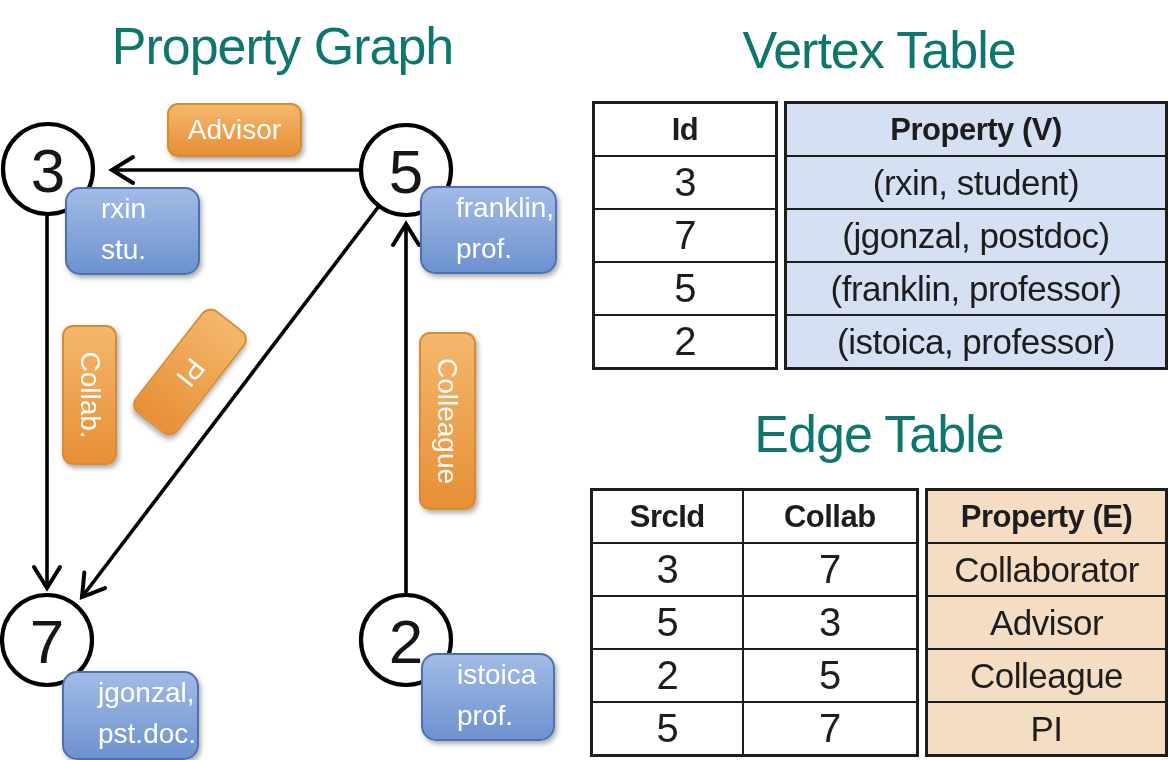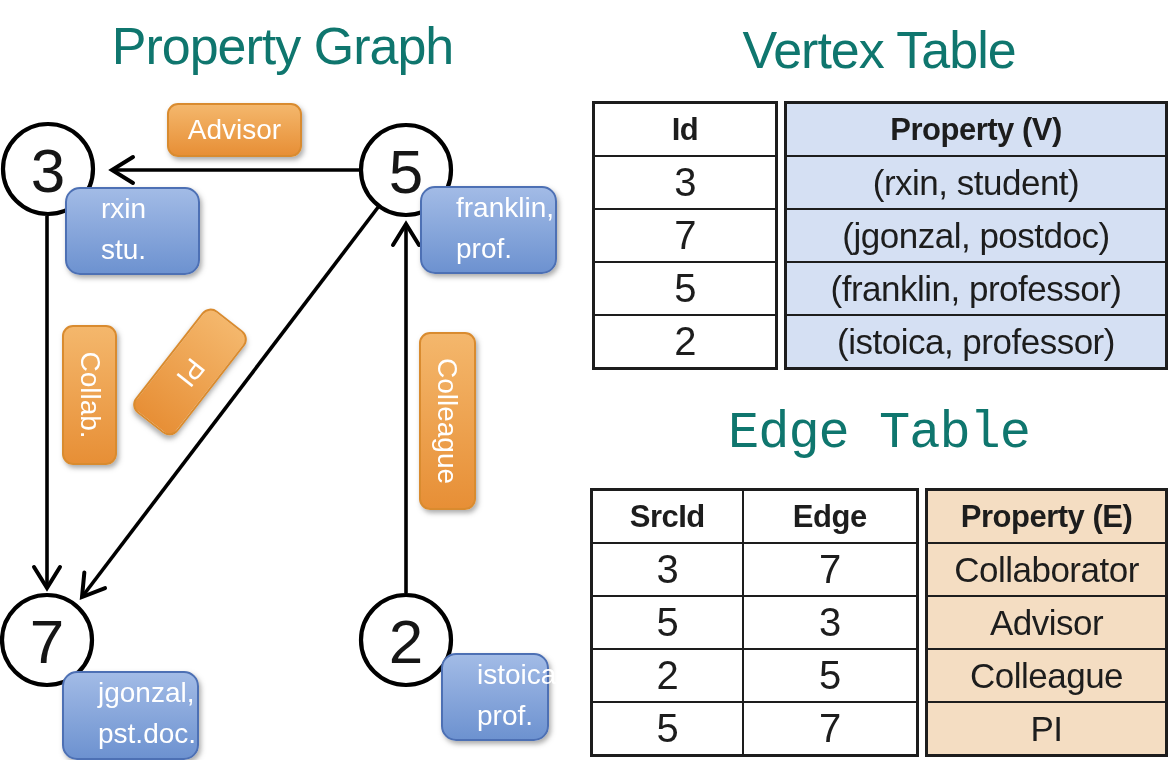--- a/index.html
+++ b/index.html
@@ -80,21 +80,21 @@
     <span>stu.</span>
   </div>
   <div class="blue-box" style="left:420px;top:186px;width:137px;height:88px;">
     <span>franklin,</span>
     <span>prof.</span>
   </div>
   <div class="blue-box" style="left:62px;top:671px;width:137px;height:89px;">
     <span>jgonzal,</span>
     <span>pst.doc.</span>
   </div>
-  <div class="blue-box" style="left:441px;top:653px;width:108px;height:88px;">
+  <div class="blue-box" style="left:421px;top:653px;width:134px;height:88px;">
     <span>istoica</span>
     <span>prof.</span>
   </div>
 
   <div class="orange-box" style="left:167px;top:103px;width:135px;height:54px;">
     <span>Advisor</span>
   </div>
   <div class="orange-box vlabel" style="left:62px;top:325px;width:55px;height:140px;">
     <span>Collab.</span>
   </div>
@@ -140,31 +140,31 @@
         </tr>
       <tr>
           <td class="small">(franklin, professor)</td>
         </tr>
       <tr>
           <td class="small">(istoica, professor)</td>
         </tr>
     </tbody>
   </table>
 
-  <div class="title" style="left:590px;top:404px;width:578px;font-family:Liberation Mono, monospace;">Edge Table</div>
+  <div class="title" style="left:590px;top:404px;width:578px;">Edge Table</div>
 
   <table class="dtable" style="left:590px;top:488px;width:326px;">
     <colgroup>
         <col style="width:151px">
         <col style="width:175px">
       </colgroup>
     <tbody>
       <tr>
         <td class="hdr">SrcId</td>
-        <td class="hdr">Edge</td>
+        <td class="hdr">Collab</td>
       </tr>
       <tr>
         <td>3</td>
         <td>7</td>
       </tr>
       <tr>
         <td>5</td>
         <td>3</td>
       </tr>
       <tr>

